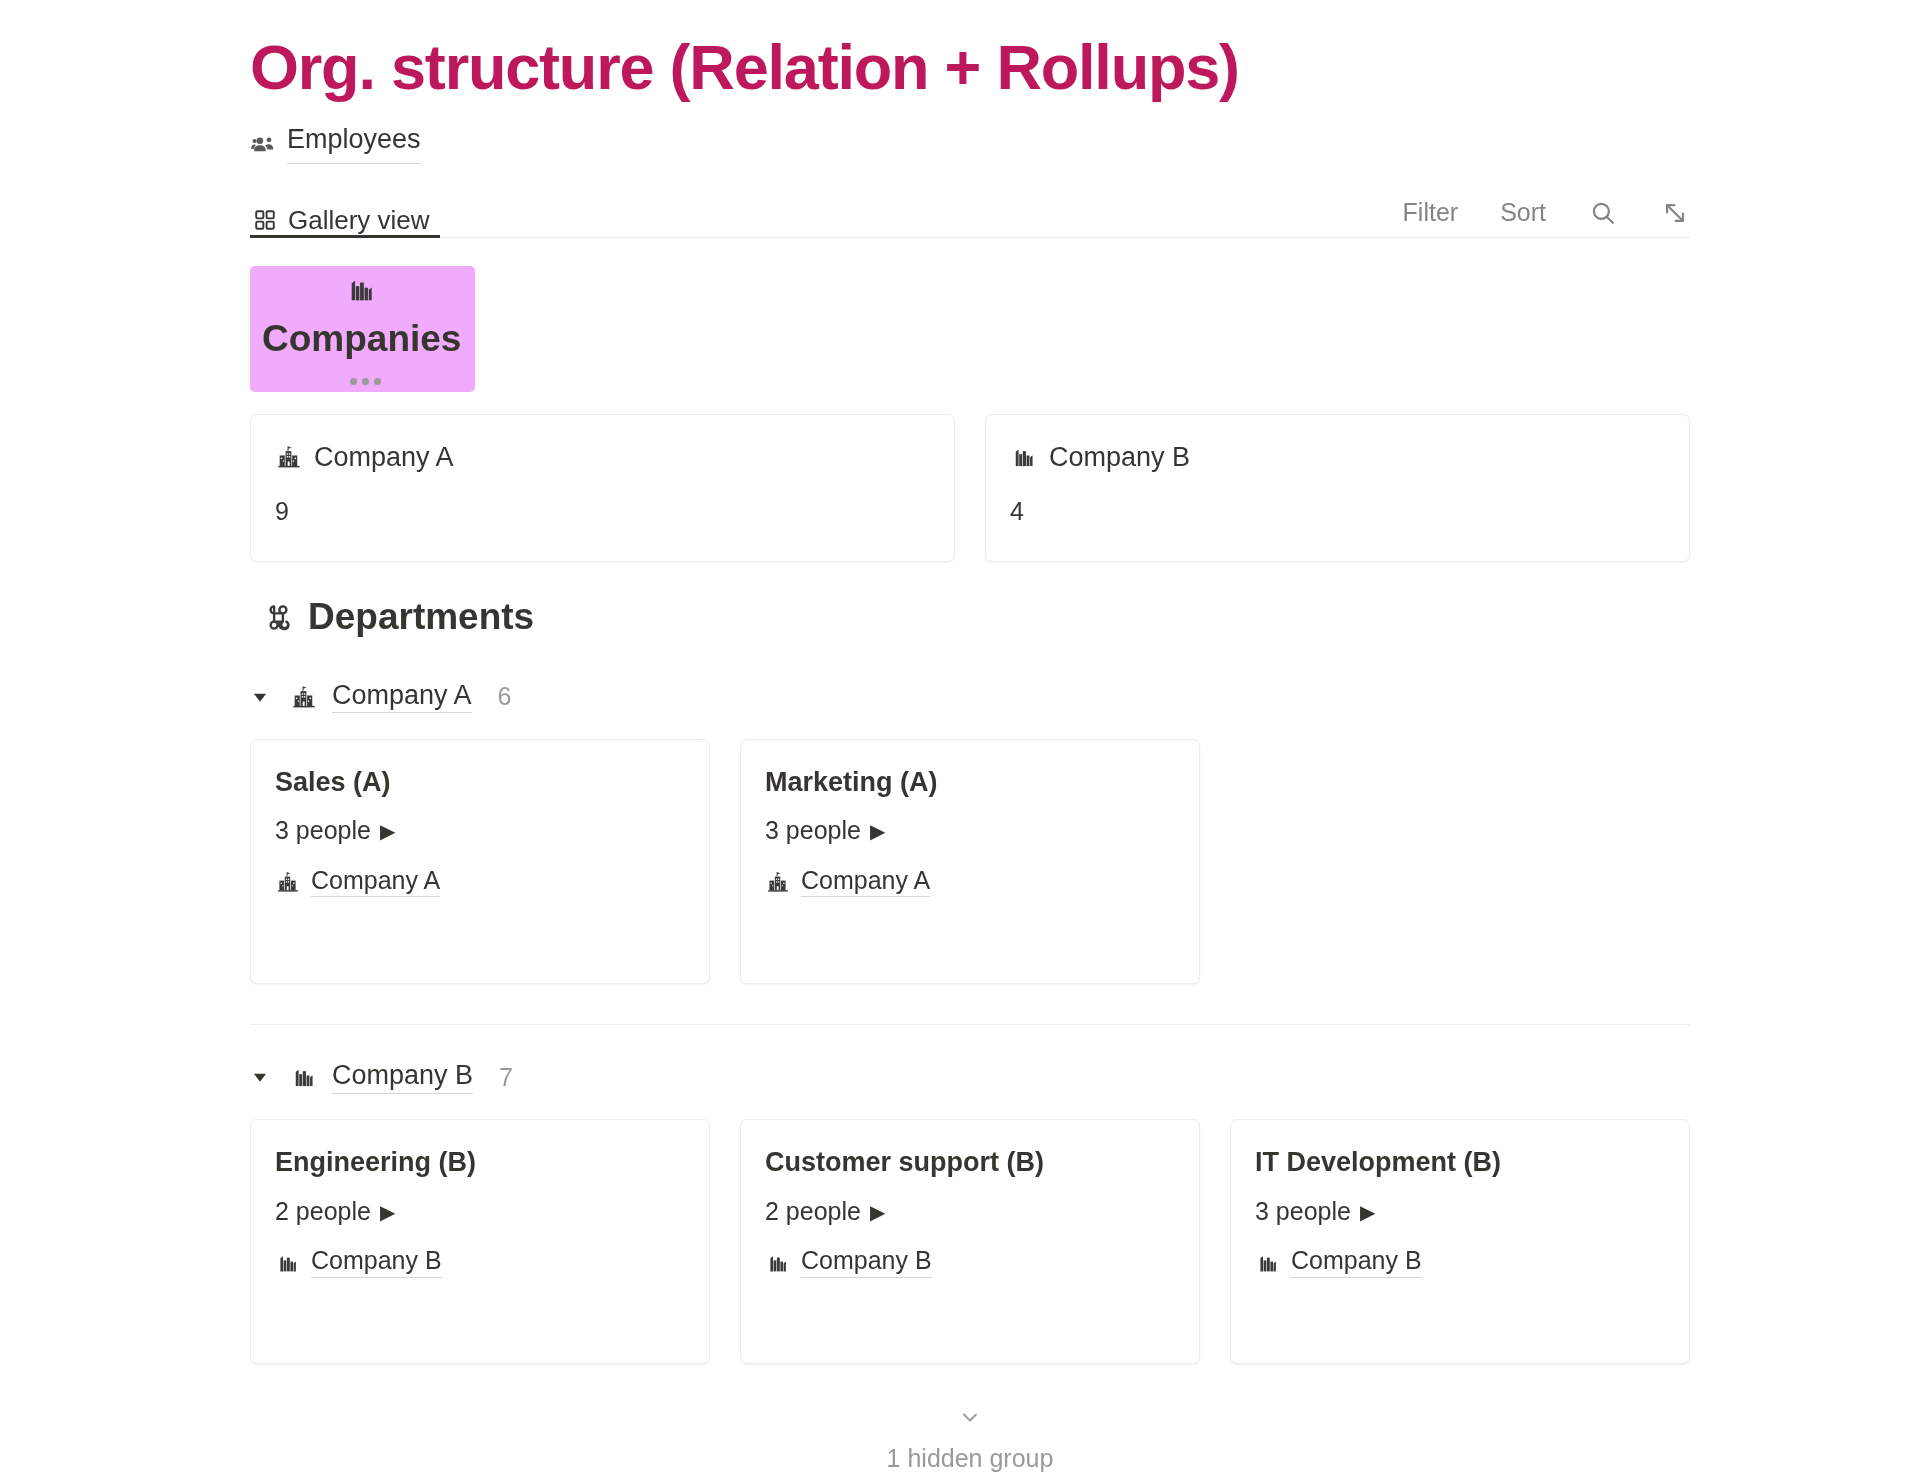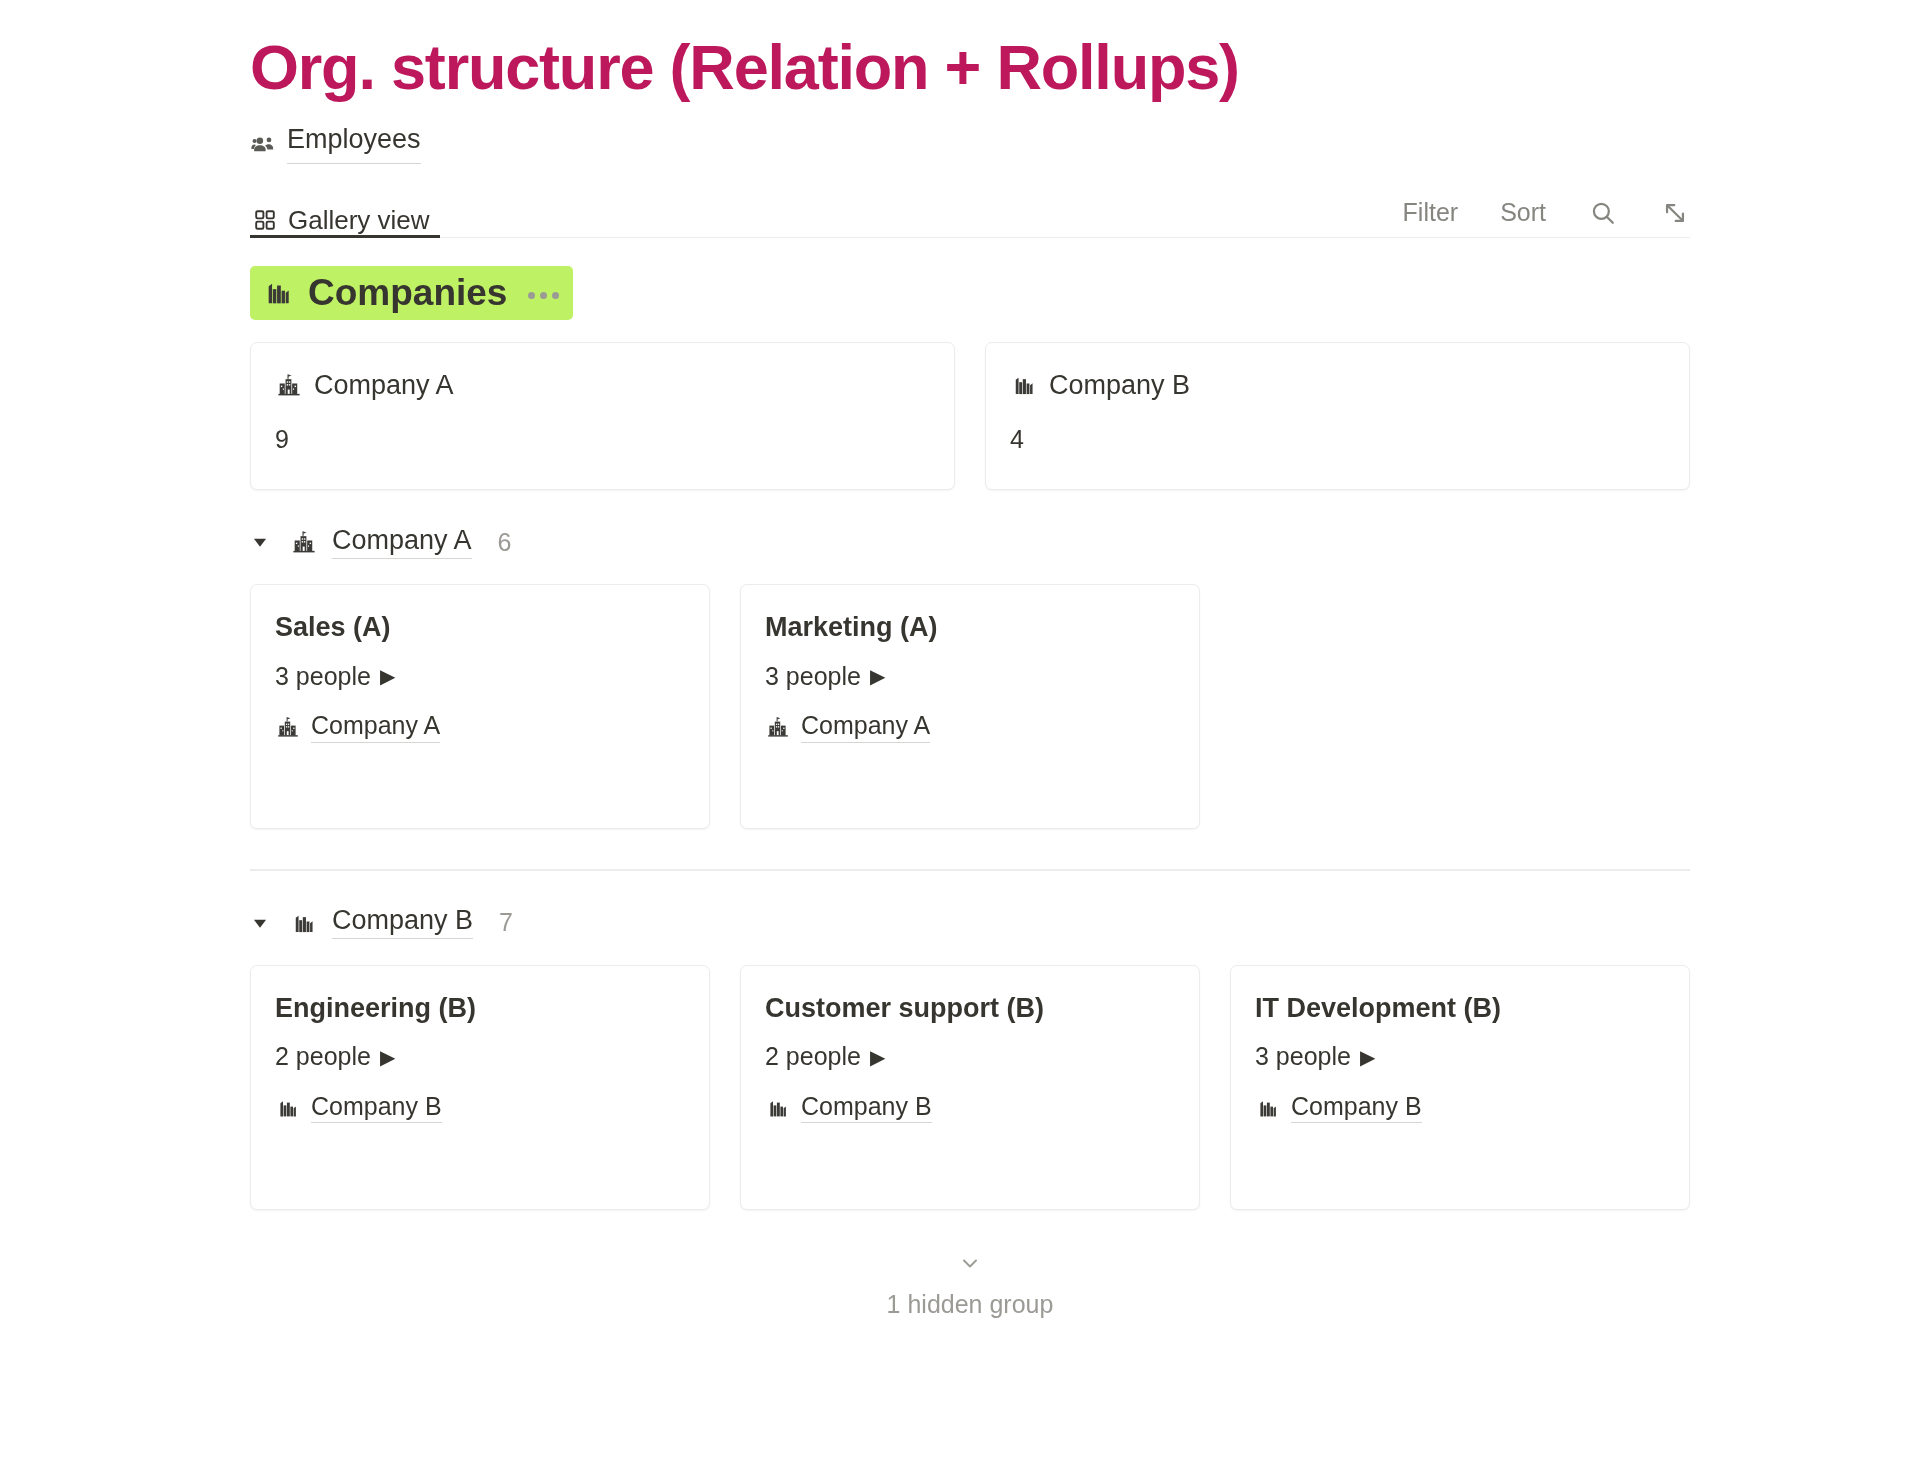--- a/index.html
+++ b/index.html
@@ -132,21 +132,21 @@
     align-items: center;
     gap: 13px;
     margin-top: 28px;
     font-size: 37px;
     font-weight: 700;
     color: #37352f;
     padding: 7px 14px 7px 12px;
     border-radius: 5px;
     line-height: 1.1;
   }
-  .db-title.highlight { background: #bef264; }
+  .db-title.highlight { background: #f0abfc; flex-direction: column; }
   .db-title .db-icon {
     display: inline-flex;
     align-items: center;
     justify-content: center;
     width: 33px;
     height: 33px;
     color: #3b3a37;
   }
   .db-title .db-dots {
     display: inline-flex;
@@ -437,20 +437,28 @@
           </span>
           <span>Company B</span>
         </div>
         <div class="card-value">4</div>
       </div>
     </div>
 
     
 
     
+    <div class="db-title">
+      <span class="db-icon">
+        <svg width="31" height="31" viewBox="0 0 24 24" fill="none" stroke="currentColor" stroke-width="1.85" stroke-linecap="round" stroke-linejoin="round">
+          <path d="M8.6 3.4 A2.7 2.7 0 1 0 8.6 8.8 L15.4 8.8 A2.7 2.7 0 1 1 15.4 3.4 A2.7 2.7 0 0 1 15.4 8.8 L15.4 15.2 A2.7 2.7 0 1 0 18.1 15.2 A2.7 2.7 0 0 1 15.4 20.6 A2.7 2.7 0 0 1 15.4 15.2 L8.6 15.2 A2.7 2.7 0 1 1 8.6 20.6 A2.7 2.7 0 0 1 8.6 15.2 L8.6 8.8 Z"></path>
+        </svg>
+      </span>
+      <span>Departments</span>
+    </div>
 
     
     <div class="group-header">
       <span class="caret">
         <svg width="18" height="18" viewBox="0 0 16 16" fill="currentColor">
           <path d="M2.6 5 L13.4 5 L8 12.2 Z"></path>
         </svg>
       </span>
       <span class="grp-icon">
         <svg width="26" height="26" viewBox="0 0 24 24" fill="currentColor">

